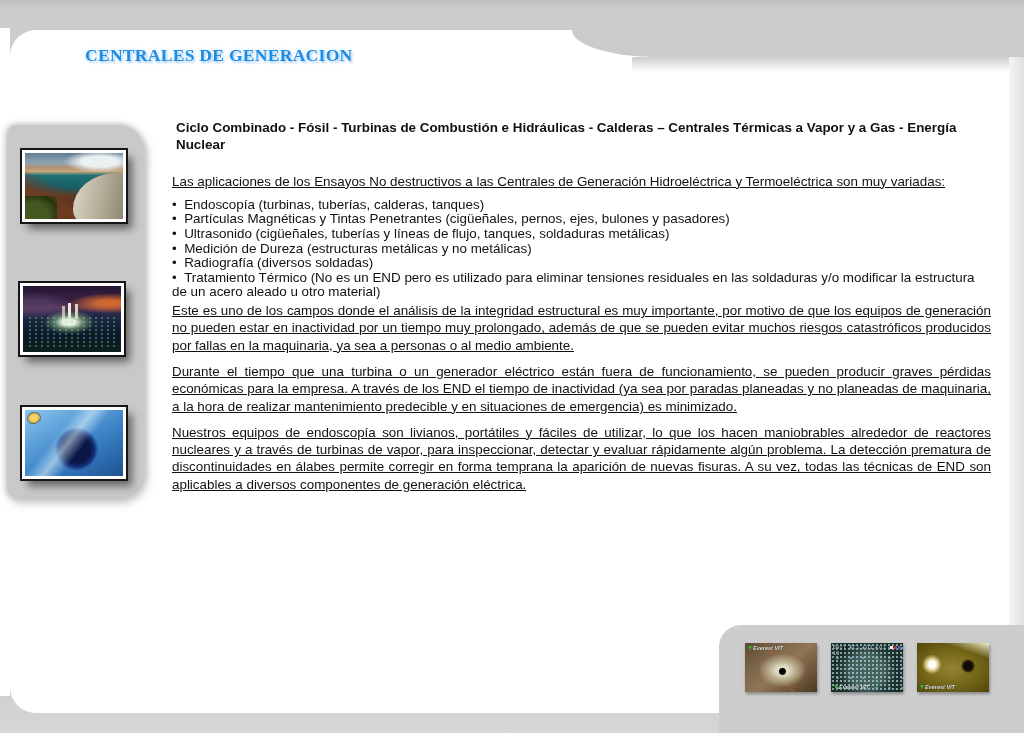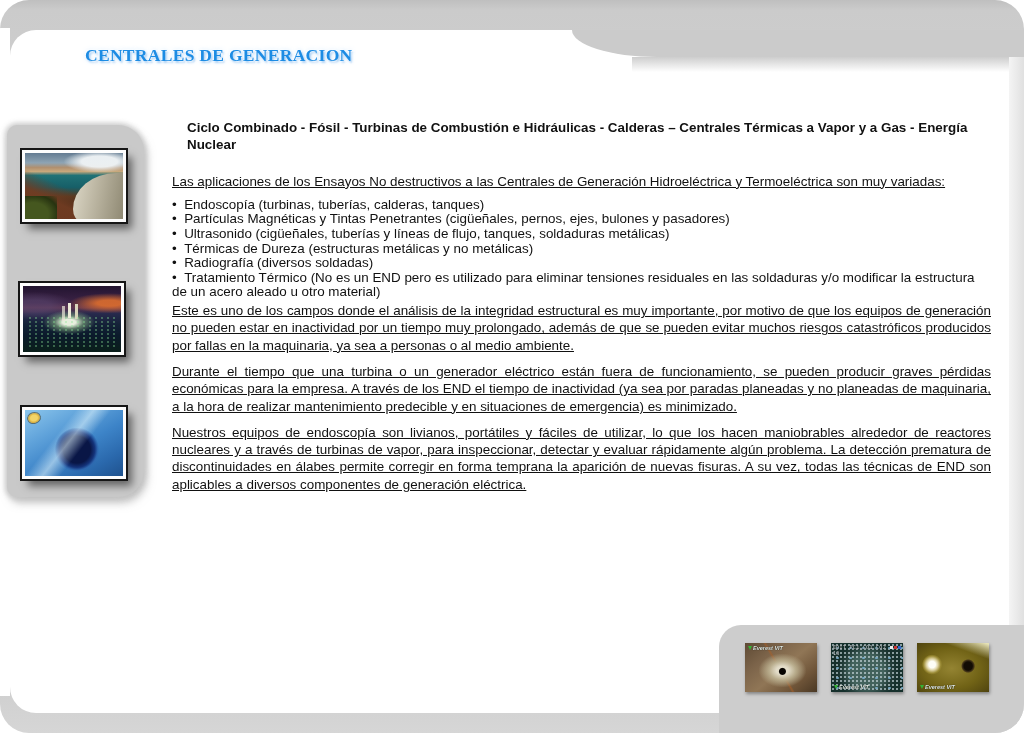--- a/index.html
+++ b/index.html
@@ -1,17 +1,17 @@
 <!DOCTYPE html>
 <html><head>
 <meta charset="utf-8">
 <style>
   html,body{margin:0;padding:0;background:#fff;}
   .page{position:relative;width:1024px;height:733px;overflow:hidden;background:#fff;
-        font-family:"Liberation Sans",sans-serif;border-radius:29px;}
+        font-family:"Liberation Sans",sans-serif;}
 
   
   .gray-top{position:absolute;top:0;left:0;right:0;height:58px;
     background:linear-gradient(180deg,#bfbfbf 0,#cbcbcb 10px,#cdcdcd 100%);}
   .gray-bottom{position:absolute;bottom:0;left:0;right:0;height:46px;
     background:linear-gradient(180deg,#cfcfcf,#d6d6d6);}
   .left-strip{position:absolute;left:0;top:28px;width:10px;height:668px;background:#fff;}
   .white-panel{position:absolute;left:10px;top:30px;right:0;bottom:20px;background:#fff;
     border-radius:26px 0 0 26px;}
   .gray-tab{position:absolute;top:30px;left:572px;right:0;height:27px;background:#cbcbcb;
@@ -58,21 +58,21 @@
     background:
       linear-gradient(128deg,rgba(225,245,255,0) 34%,rgba(228,248,255,.55) 46%,rgba(225,245,255,0) 58%),
       radial-gradient(circle 27px at 53% 60%,#091646 0 50%,#14337a 66%,#2d66ae 76%,rgba(45,102,174,0) 82%),
       linear-gradient(150deg,#8cc6ec 0%,#5fa2da 30%,#3d84c8 55%,#2a68ac 80%,#1f528e 100%);}
   .ph-reactor::after{content:"";position:absolute;left:3px;top:3px;width:12px;height:10px;border-radius:50%;
     background:radial-gradient(#f2d468 0 40%,#c89420 80%);box-shadow:0 0 0 1px rgba(60,40,0,.5);
     transform:rotate(-15deg);}
 
   
   .content{position:absolute;left:172px;top:119px;width:819px;font-size:13.4px;color:#111;}
-  .subtitle{font-weight:bold;line-height:17.3px;margin:0 0 19px 15px;}
+  .subtitle{font-weight:bold;line-height:17.3px;margin:0 0 19px 4px;}
   .intro{text-decoration:underline;line-height:17.3px;margin:8px 0 8px 0;}
   .bullets{line-height:14.6px;margin:0 0 2px 0;}
   .bullet{display:block;}
   .bullet::before{content:"\2022\00a0\00a0";white-space:pre;}
   .para{line-height:17.3px;text-align:justify;margin:0 0 9px 0;text-decoration:underline;}
 
   
   .gallery{position:absolute;left:719px;top:625px;right:0;bottom:0;background:#cdcdcd;
     border-top-left-radius:22px;display:flex;gap:14px;padding:18px 0 0 26px;align-items:flex-start;}
   .thumb{position:relative;width:72px;height:49px;flex:none;box-shadow:1px 2px 3px rgba(0,0,0,.35);overflow:hidden;}
@@ -125,21 +125,21 @@
     <div class="photo ph-reactor"></div>
   </aside>
 
   <main class="content">
     <div class="subtitle">Ciclo Combinado - Fósil - Turbinas de Combustión e Hidráulicas - Calderas – Centrales Térmicas a Vapor y a Gas - Energía Nuclear</div>
     <div class="intro">Las aplicaciones de los Ensayos No destructivos a las Centrales de Generación Hidroeléctrica y Termoeléctrica son muy variadas:</div>
     <div class="bullets">
       <span class="bullet">Endoscopía (turbinas, tuberías, calderas, tanques)</span>
       <span class="bullet">Partículas Magnéticas y Tintas Penetrantes (cigüeñales, pernos, ejes, bulones y pasadores)</span>
       <span class="bullet">Ultrasonido (cigüeñales, tuberías y líneas de flujo, tanques, soldaduras metálicas)</span>
-      <span class="bullet">Térmicas de Dureza (estructuras metálicas y no metálicas)</span>
+      <span class="bullet">Medición de Dureza (estructuras metálicas y no metálicas)</span>
       <span class="bullet">Radiografía (diversos soldadas)</span>
       <span class="bullet">Tratamiento Térmico (No es un END pero es utilizado para eliminar tensiones residuales en las soldaduras y/o modificar la estructura de un acero aleado u otro material)</span>
     </div>
     <p class="para">Este es uno de los campos donde el análisis de la integridad estructural es muy importante, por motivo de que los equipos de generación no pueden estar en inactividad por un tiempo muy prolongado, además de que se pueden evitar muchos riesgos catastróficos producidos por fallas en la maquinaria, ya sea a personas o al medio ambiente.</p>
     <p class="para">Durante el tiempo que una turbina o un generador eléctrico están fuera de funcionamiento, se pueden producir graves pérdidas económicas para la empresa. A través de los END el tiempo de inactividad (ya sea por paradas planeadas y no planeadas de maquinaria, a la hora de realizar mantenimiento predecible y en situaciones de emergencia) es minimizado.</p>
     <p class="para">Nuestros equipos de endoscopía son livianos, portátiles y fáciles de utilizar, lo que los hacen maniobrables alrededor de reactores nucleares y a través de turbinas de vapor, para inspeccionar, detectar y evaluar rápidamente algún problema. La detección prematura de discontinuidades en álabes permite corregir en forma temprana la aparición de nuevas fisuras. A su vez, todas las técnicas de END son aplicables a diversos componentes de generación eléctrica.</p>
   </main>
 
   <section class="gallery">
     <div class="thumb th-bore">

